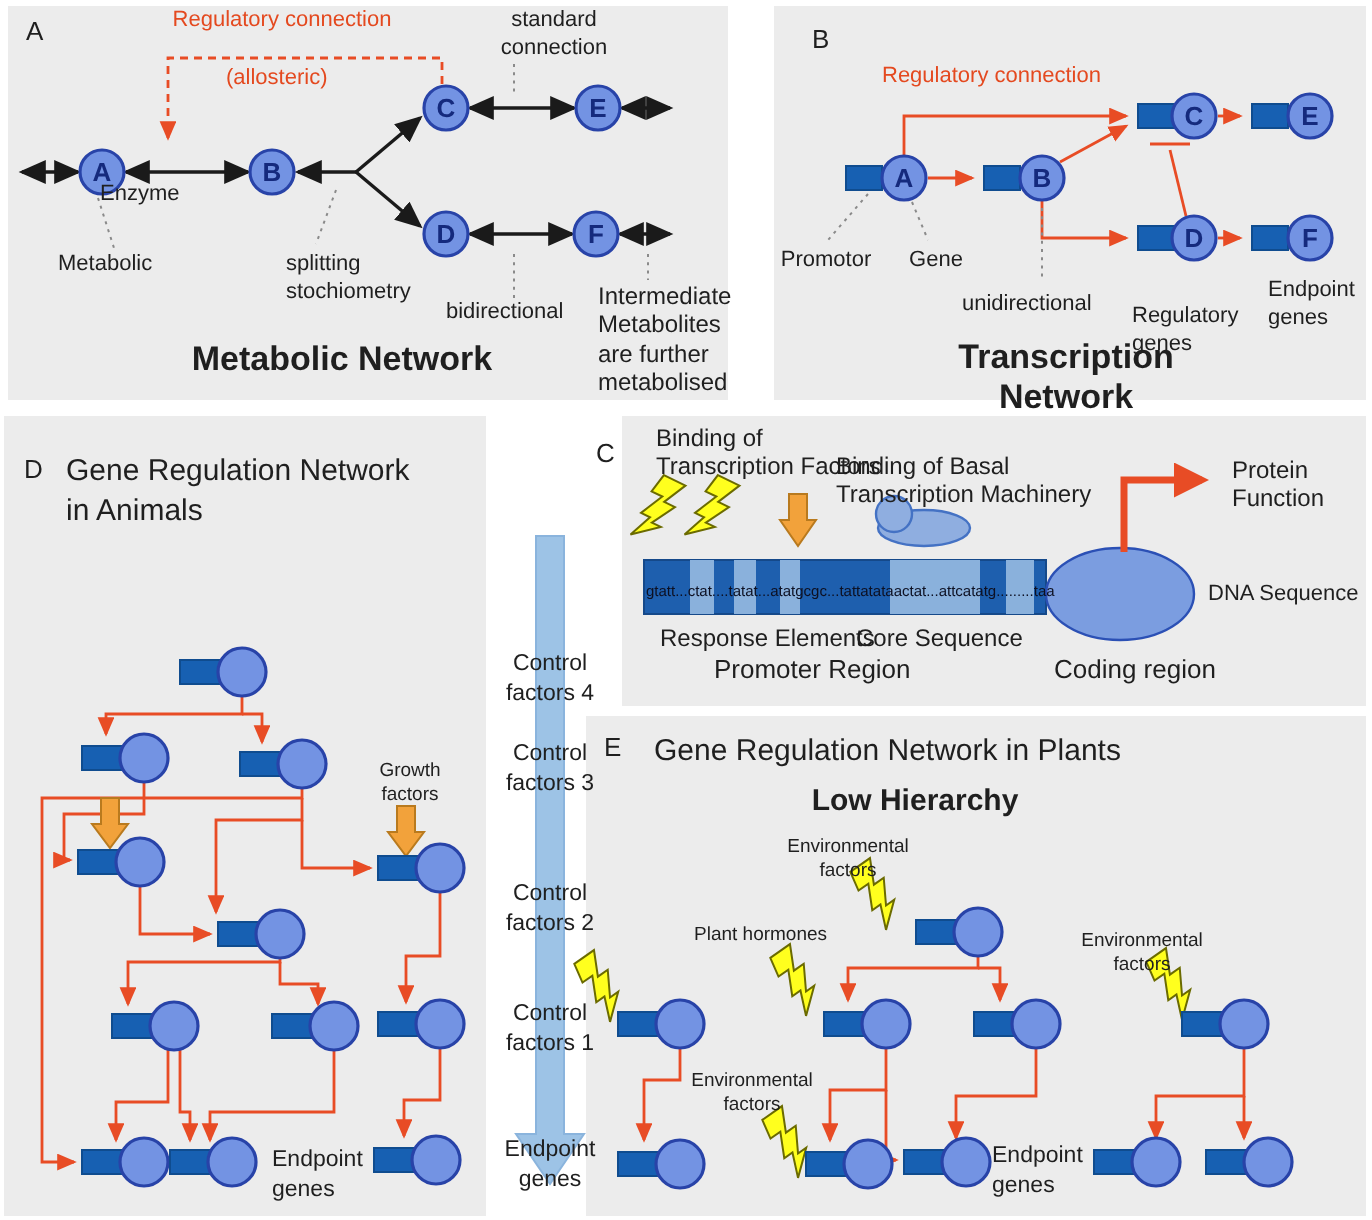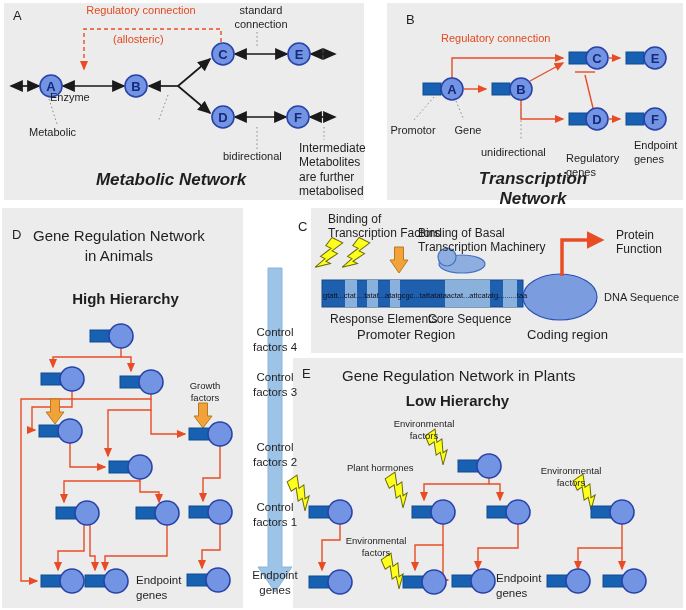--- a/index.html
+++ b/index.html
@@ -5,22 +5,22 @@
   html,body{margin:0;padding:0;background:#fff;}
   .canvas{position:relative;width:686px;height:610px;background:#ffffff;overflow:hidden;
           font-family:"Liberation Sans",sans-serif;}
   .panel{position:absolute;background:#ececec;}
   svg.layer{position:absolute;left:0;top:0;z-index:2;}
   .lbl{position:absolute;z-index:3;font:11px/1.25 "Liberation Sans",sans-serif;color:#1f1f1f;
        white-space:pre-line;}
   .c{text-align:center;}
   .red{color:#E4491F;}
   .b{font-weight:bold;}
-  .t17{font-size:17px;line-height:1.15;font-style:italic;}
-  .t15{font-size:15px;line-height:1.3;text-align:center;}
+  .t17{font-size:17px;line-height:1.15;}
+  .t15{font-size:15px;line-height:1.3;}
   .t13{font-size:13px;}
   .t11{font-size:11.5px;line-height:1.3;}
   .t10{font-size:12px;line-height:1.2;}
   .t9{font-size:9.5px;line-height:1.25;}
   .t7{font-size:7.5px;letter-spacing:0;text-align:right;}
   .grect{fill:#1760B2;stroke:#0F4C8F;stroke-width:1;}
   .gcircle{fill:#7393E3;stroke:#2843A8;stroke-width:1.6;}
   .nletter{font:600 13px "Liberation Sans",sans-serif;fill:#152a7d;text-anchor:middle;}
   .blk{stroke:#1a1a1a;stroke-width:1.7;fill:none;}
   .redl{stroke:#E84C25;stroke-width:1.4;fill:none;}
@@ -282,24 +282,26 @@
       <g>
           <rect class="grect" x="603" y="575" width="20" height="12"></rect>
           <circle class="gcircle" cx="634" cy="581" r="12"></circle>
         </g>
     </g>
   </svg>
 
   <div class="lbl t13" style="left:13px;top:8px">A</div>
   <div class="lbl red c" style="left:86px;top:4px;width:110px">Regulatory connection</div>
   <div class="lbl red" style="left:113px;top:33px">(allosteric)</div>
-  <div class="lbl c" style="left:229px;top:4px;width:64px">standard
+  <div class="lbl c" style="left:245px;top:4px;width:64px">standard
 connection</div>
   <div class="lbl" style="left:50px;top:91px">Enzyme</div>
   <div class="lbl" style="left:29px;top:126px">Metabolic</div>
+  <div class="lbl" style="left:143px;top:126px">splitting
+stochiometry</div>
   <div class="lbl" style="left:223px;top:150px">bidirectional</div>
   <div class="lbl t10" style="left:299px;top:141px">Intermediate
 Metabolites
 are further
 metabolised</div>
   <div class="lbl b t17 c" style="left:91px;top:170px;width:160px">Metabolic Network</div>
 
   <div class="lbl t13" style="left:406px;top:12px">B</div>
   <div class="lbl red" style="left:441px;top:32px">Regulatory connection</div>
   <div class="lbl c" style="left:385px;top:124px;width:56px">Promotor</div>
@@ -321,39 +323,38 @@
   <div class="lbl t7" style="left:323px;top:291px;width:200px;color:#0d1022">gtatt...ctat....tatat...atatgcgc...tattatataactat...attcatatg.........taa</div>
   <div class="lbl" style="left:604px;top:291px">DNA Sequence</div>
   <div class="lbl t10" style="left:330px;top:312px">Response Elements</div>
   <div class="lbl t10" style="left:428px;top:312px">Core Sequence</div>
   <div class="lbl t13" style="left:357px;top:327px">Promoter Region</div>
   <div class="lbl t13" style="left:527px;top:327px">Coding region</div>
 
   <div class="lbl t13" style="left:12px;top:227px">D</div>
   <div class="lbl t15" style="left:33px;top:226px">Gene Regulation Network
 in Animals</div>
-  <div class="lbl b t15 c" style="left:48px;top:289px;width:155px">High Hierarchy</div>
   <div class="lbl t9 c" style="left:183px;top:380px;width:44px">Growth
 factors</div>
   <div class="lbl t11" style="left:136px;top:573px">Endpoint
 genes</div>
 
   <div class="lbl t11 c" style="left:247px;top:325px;width:56px">Control
 factors 4</div>
   <div class="lbl t11 c" style="left:247px;top:370px;width:56px">Control
 factors 3</div>
   <div class="lbl t11 c" style="left:247px;top:440px;width:56px">Control
 factors 2</div>
   <div class="lbl t11 c" style="left:247px;top:500px;width:56px">Control
 factors 1</div>
   <div class="lbl t11 c" style="left:247px;top:568px;width:56px">Endpoint
 genes</div>
 
   <div class="lbl t13" style="left:302px;top:366px">E</div>
-  <div class="lbl t15" style="left:342px;top:366px">Gene Regulation Network in Plants</div>
+  <div class="lbl t15" style="left:327px;top:366px">Gene Regulation Network in Plants</div>
   <div class="lbl b t15 c" style="left:395px;top:391px;width:125px">Low Hierarchy</div>
   <div class="lbl t9 c" style="left:390px;top:418px;width:68px">Environmental
 factors</div>
   <div class="lbl t9" style="left:347px;top:462px">Plant hormones</div>
   <div class="lbl t9 c" style="left:537px;top:465px;width:68px">Environmental
 factors</div>
   <div class="lbl t9 c" style="left:342px;top:535px;width:68px">Environmental
 factors</div>
   <div class="lbl t11" style="left:496px;top:571px">Endpoint
 genes</div>

